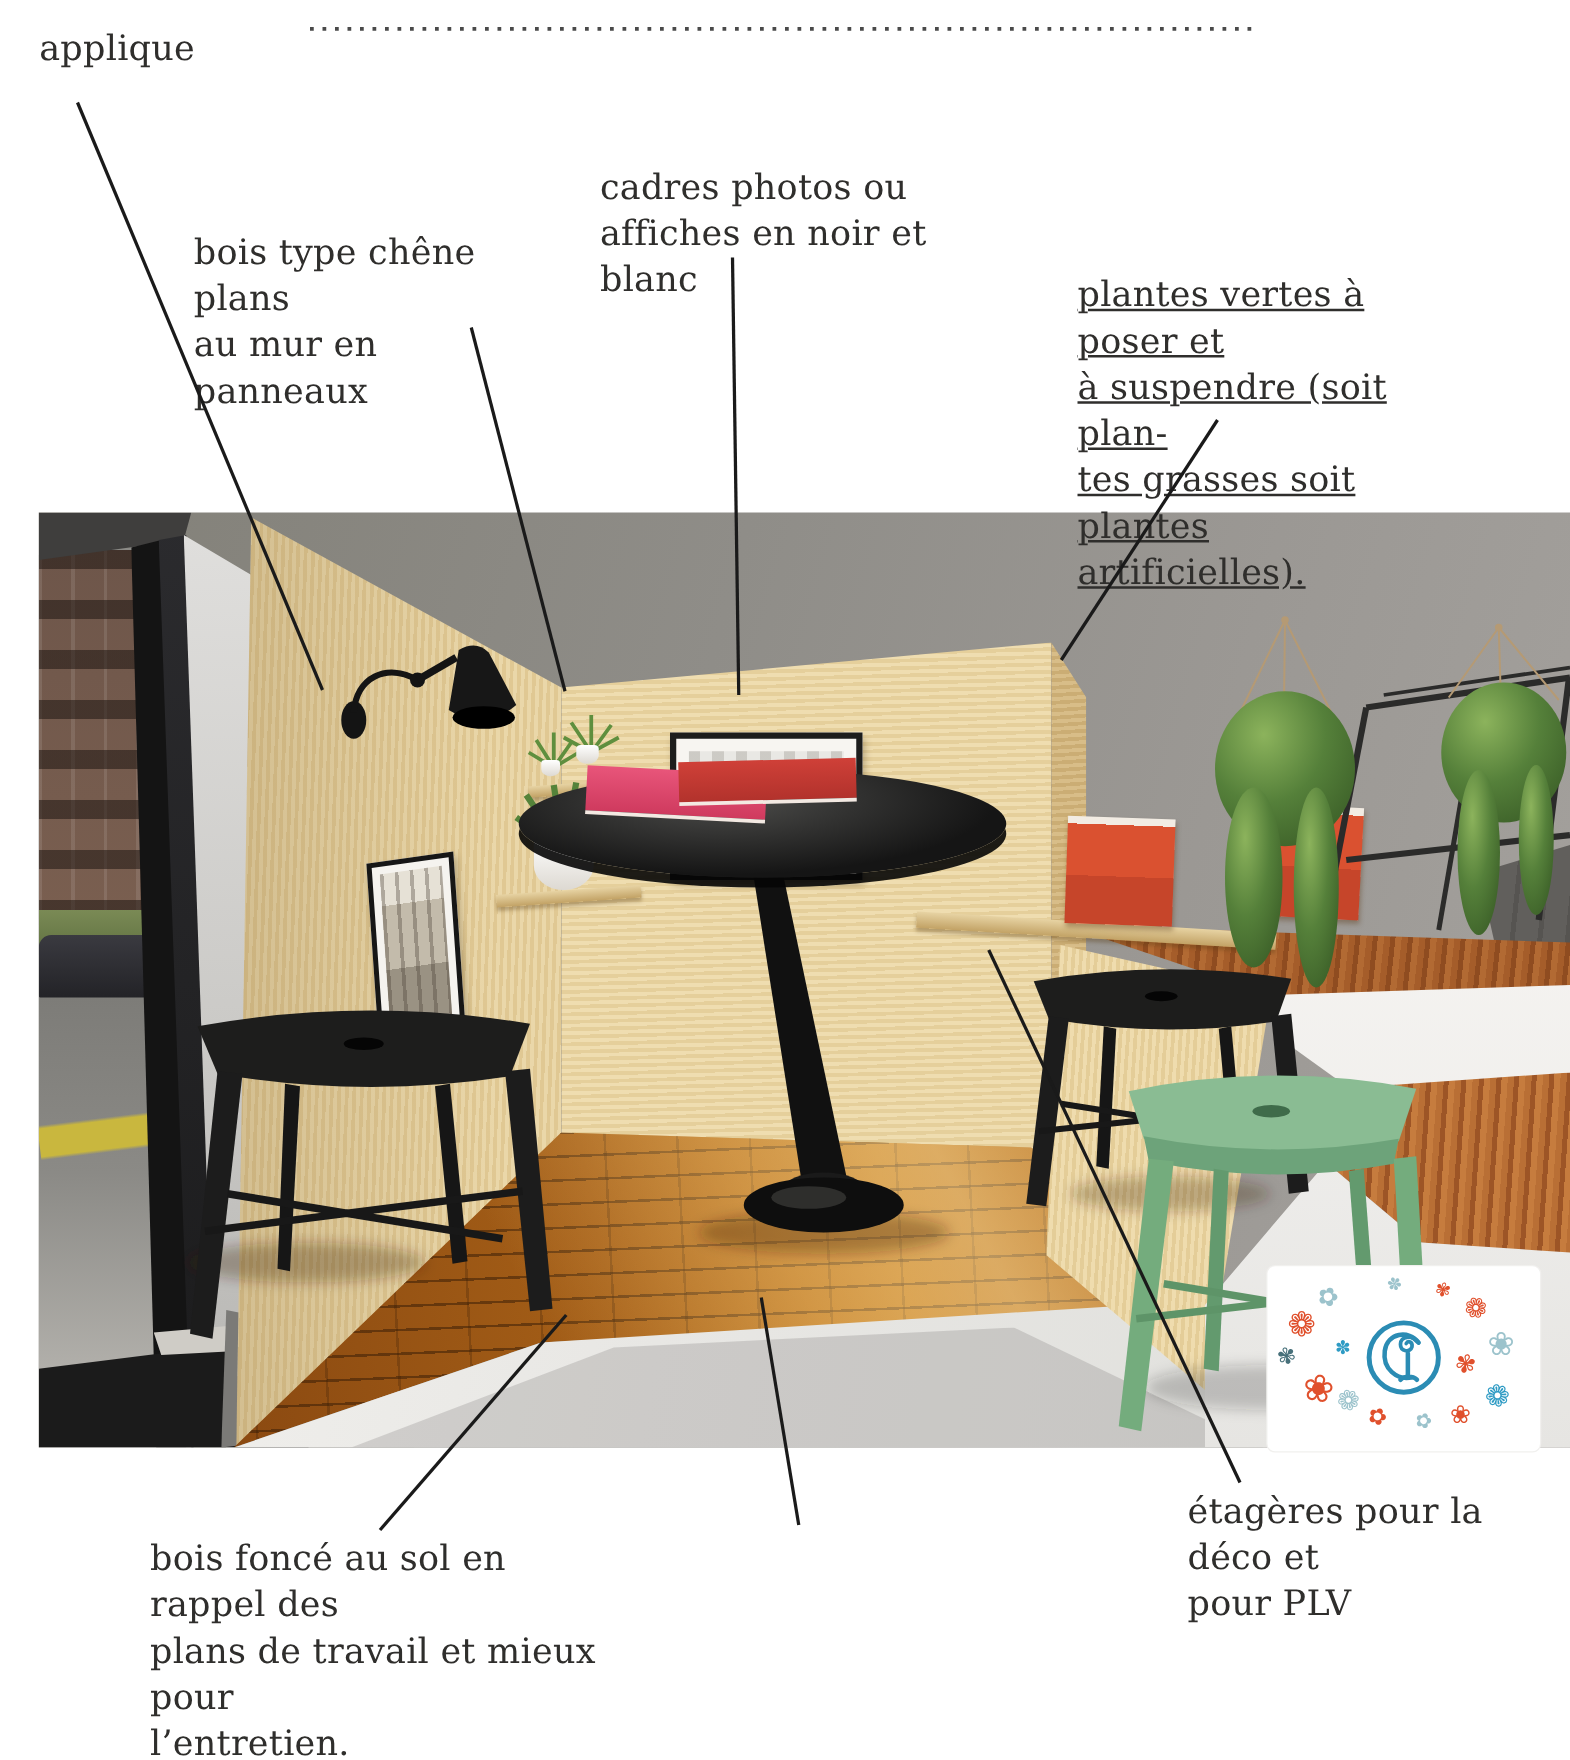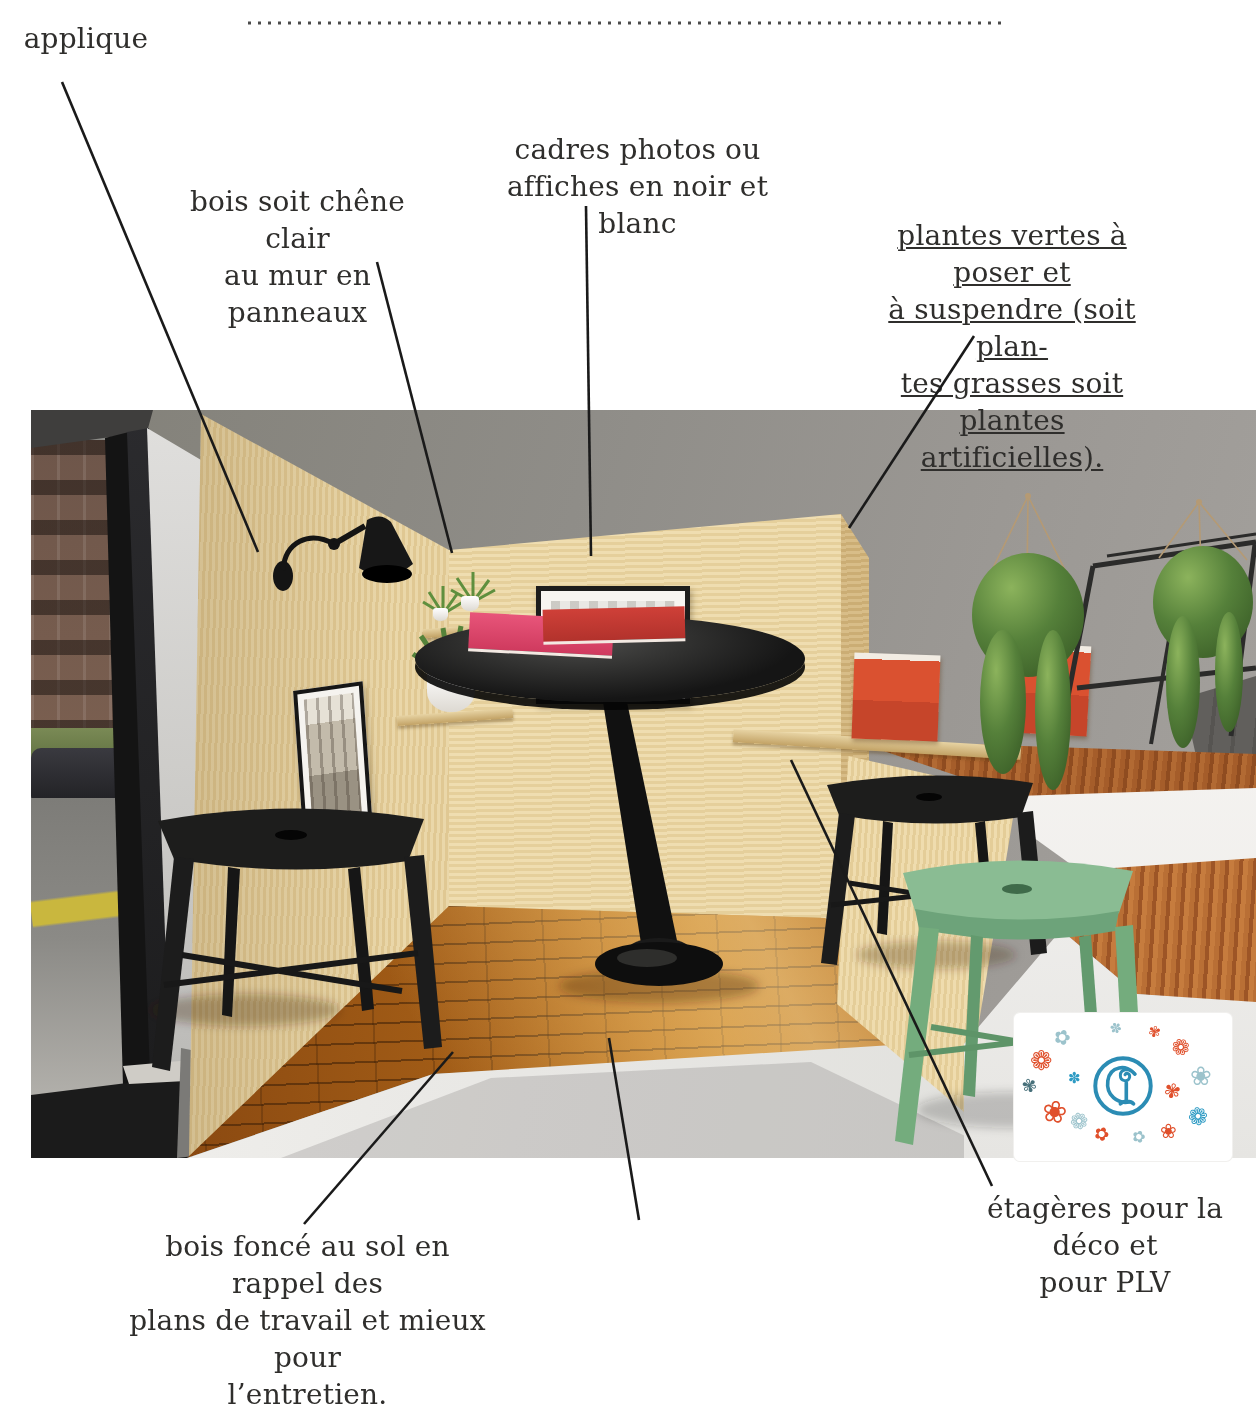--- a/index.html
+++ b/index.html
@@ -1,20 +1,20 @@
 <!DOCTYPE html>
 <html><head>
 <meta charset="utf-8">
 <style>
   html,body{margin:0;padding:0;background:#fff;}
   #page{position:relative;width:1256px;height:1408px;background:#ffffff;overflow:hidden;
         font-family:"DejaVu Serif","Liberation Serif",serif;color:#2f2e2c;}
   .abs{position:absolute;}
   .label{position:absolute;font-size:28px;line-height:37px;letter-spacing:.2px;
-         white-space:pre-line;text-align:center;color:#2f2e2c;}
+         white-space:pre-line;color:#2f2e2c;}
   
   #scene{position:absolute;left:31px;top:410px;width:1225px;height:748px;overflow:hidden;
          background:linear-gradient(105deg,#828078,#8f8d88 40%,#9b9894 70%,#a5a29e);}
   .layer{position:absolute;inset:0;}
   
   .glass{clip-path:polygon(0px 34px,96px 16px,118px 748px,0px 748px);background:#8b8a86;}
   .bldg{position:absolute;left:0;top:30px;width:120px;height:300px;
         background:repeating-linear-gradient(180deg,rgba(30,22,18,.55) 0 15px,rgba(0,0,0,0) 15px 40px),
                    repeating-linear-gradient(90deg,rgba(255,255,255,.10) 0 3px,rgba(0,0,0,0) 3px 26px),
                    linear-gradient(180deg,#6e564a,#7a5f50);}
@@ -298,22 +298,22 @@
       <span>✾</span>
     </div>
     <svg class="abs" style="left:76px;top:40px;" width="66" height="66" viewBox="0 0 100 100" aria-label="CL">
       <circle cx="50" cy="50" r="42" fill="#fff" stroke="#2b8cb4" stroke-width="6"></circle>
       <path d="M68,32 C56,16 30,20 27,42 C24,64 42,78 60,74" stroke="#2b8cb4" stroke-width="5.5" fill="none" stroke-linecap="round"></path>
       <path d="M68,32 C60,22 46,24 46,34 C46,43 58,45 60,37 C61,31 55,29 53,33" stroke="#2b8cb4" stroke-width="4.5" fill="none" stroke-linecap="round"></path>
       <path d="M55,45 L55,74 M46,77 C50,72 62,72 66,77" stroke="#2b8cb4" stroke-width="5.5" fill="none" stroke-linecap="round"></path>
     </svg>
   </div>
 
-  <div class="label" style="left:16px;top:20px;width:140px;text-align:center;">applique</div>
-  <div class="label" style="left:155px;top:183px;width:285px;">bois soit chêne clair
+  <div class="label" style="left:16px;top:20px;width:140px;text-align:right;">applique</div>
+  <div class="label" style="left:155px;top:183px;width:285px;">bois type chêne plans
 au mur en panneaux</div>
   <div class="label" style="left:480px;top:131px;width:315px;">cadres photos ou
 affiches en noir et blanc</div>
   <div class="label" style="left:862px;top:217px;width:300px;text-decoration:underline;">plantes vertes à poser et
 à suspendre (soit plan-
 tes grasses soit plantes
 artificielles).</div>
   <div class="label" style="left:120px;top:1228px;width:375px;">bois foncé au sol en rappel des
 plans de travail et mieux pour
 l’entretien.</div>

